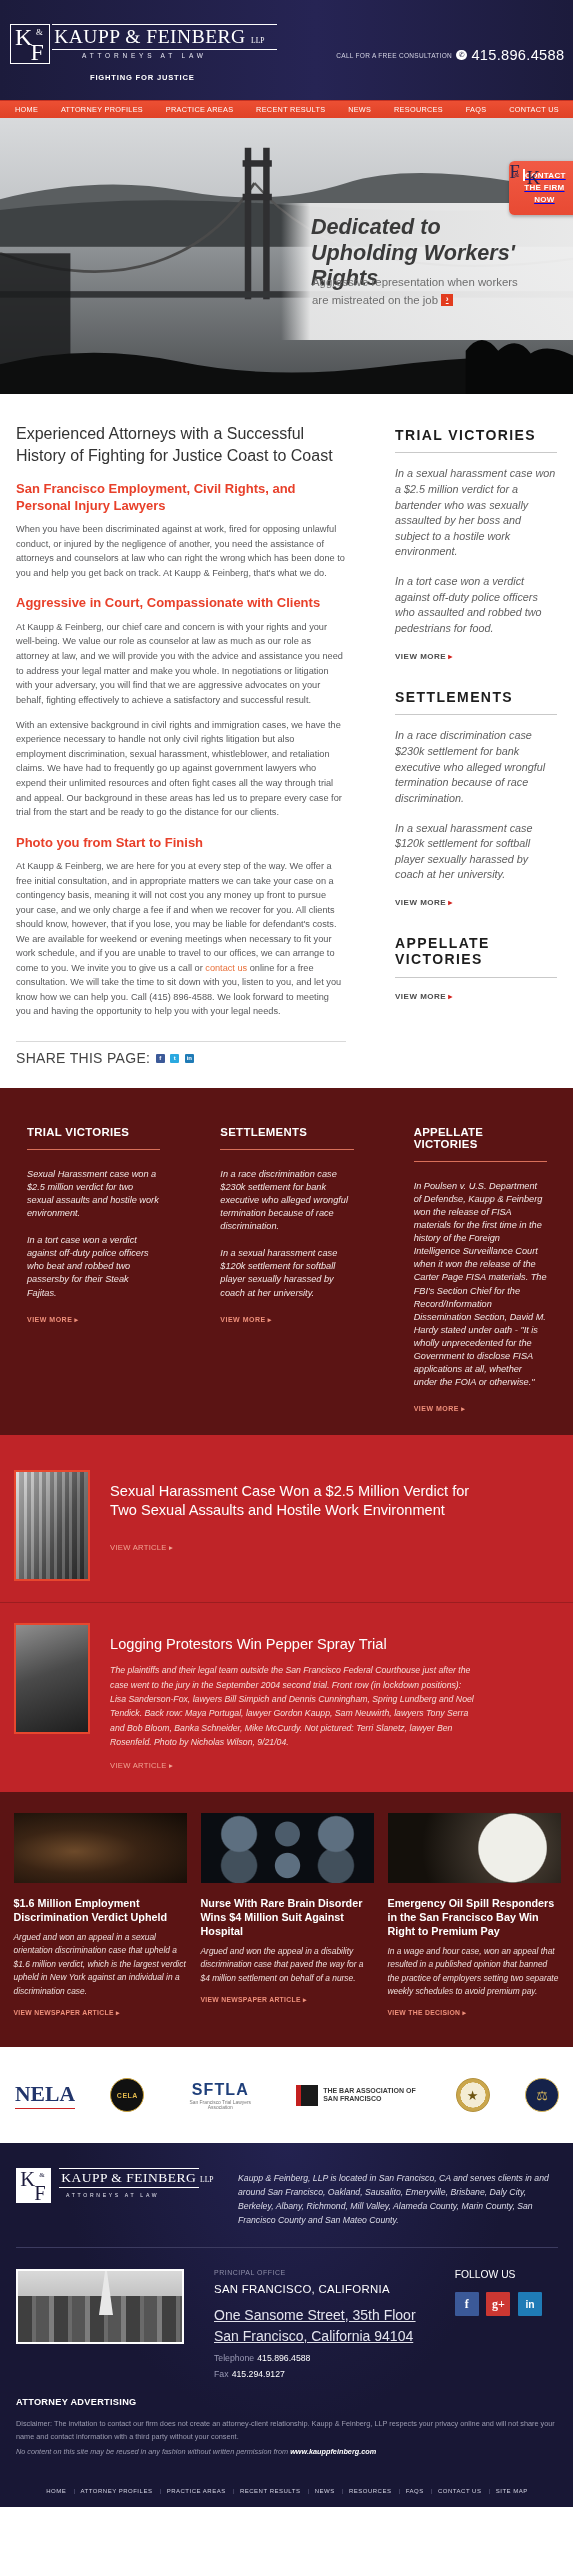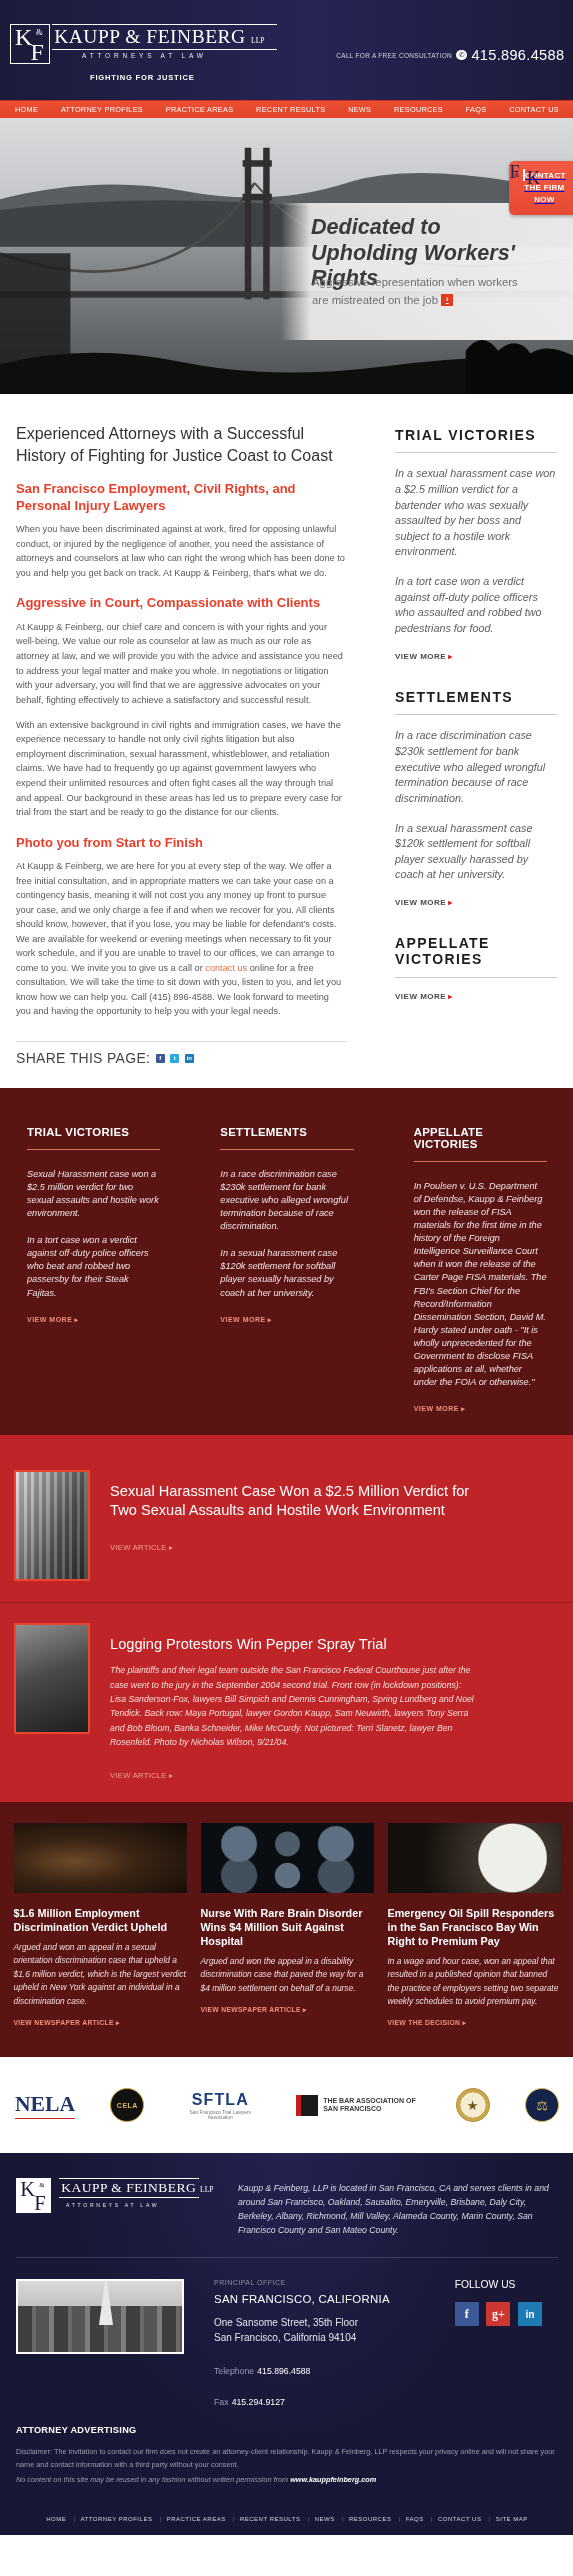--- a/index.html
+++ b/index.html
@@ -79,21 +79,21 @@
   
   .featured { background:#bf2428; }
   .feat-row { display:flex; gap:20.6px; padding:35px 13.5px 21.6px; }
   .feat-row + .feat-row { border-top:0.5px solid rgba(0,0,0,.18); padding-top:19.5px; }
   .feat-img { width:76px; height:111px; flex:0 0 auto; border:2.2px solid #e8472e; }
   .img-courtroom { background:linear-gradient(115deg,#d8d8d8 0%,#9d9d9d 30%,#5d5d5d 60%,#2c2c2c 100%),
                    repeating-linear-gradient(90deg, rgba(255,255,255,.15) 0 3.2px, rgba(0,0,0,.2) 3.2px 7.6px); background-blend-mode:overlay; }
   .feat-img.tall2 { height:111px; background:linear-gradient(160deg,#8f8f8f 0%,#4a4a4a 45%,#1e1e1e 100%); }
   .feat-body { padding-top:12px; max-width:379px; }
   .feat-body h2 { color:#fff; font-size:14.6px; font-weight:400; line-height:1.3; margin-bottom:9.7px; }
-  .feat-caption { color:#f6dcd6; font-style:italic; font-size:8.7px; line-height:1.65; margin-bottom:14px; max-width:368px; }
+  .feat-caption { color:#f6dcd6; font-style:italic; font-size:8.7px; line-height:1.65; margin-bottom:4px; max-width:368px; }
   .feat-link { color:#f0a493; font-size:7.6px; letter-spacing:0.3px; text-decoration:none; display:inline-block; margin-top:14px; }
   .feat-body .feat-link.after-cap { margin-top:7.6px; }
 
   
   .cards { background:#5b1414; padding:21.6px 13.5px 30px; display:grid; grid-template-columns:repeat(3,1fr); gap:14px; }
   .card-img { width:100%; height:70px; }
   .img-gavel { background:radial-gradient(ellipse at 35% 55%, #6d4a2a 0%, #3a2414 40%, #120b06 100%); }
   .img-brain { background:#0a0d12; background-image:radial-gradient(circle at 22% 30%, #5d6f80 0 12%, transparent 13%),
                radial-gradient(circle at 50% 30%, #4c5c6b 0 12%, transparent 13%),
                radial-gradient(circle at 78% 30%, #5d6f80 0 12%, transparent 13%),
@@ -134,22 +134,22 @@
   .f-div { border:none; border-top:0.5px solid #3c3b60; margin:18.4px 0 21.6px; }
   .f-mid { display:flex; gap:30px; }
   .f-city-img { width:168px; height:75px; flex:0 0 auto; border:2.2px solid #fdfdfd; background:
       linear-gradient(180deg,#d9d9d9 0%,#bcbcbc 45%,#8f8f8f 46%,#6f6f6f 100%); position:relative; overflow:hidden; }
   .f-city-img::before { content:""; position:absolute; left:0; right:0; bottom:0; height:46px;
       background:repeating-linear-gradient(90deg,#3f3f3f 0 14px,#6a6a6a 14px 18.4px,#555 18.4px 31px,#7d7d7d 31px 36px); }
   .f-city-img::after { content:""; position:absolute; left:81px; bottom:27px; width:0; height:0;
       border-left:7.6px solid transparent; border-right:7.6px solid transparent; border-bottom:51px solid #e8e8e8; }
   .f-office .lbl { color:#8e8ea8; font-size:7px; letter-spacing:0.5px; margin-bottom:6.5px; }
   .f-office .city { color:#fff; font-size:11.4px; letter-spacing:0.3px; margin-bottom:9.7px; }
-  .f-office .addr { color:#e4e4ee; font-size:10px; line-height:1.5; }
-  .f-office .tel { margin-top:21px; font-size:8.7px; color:#fff; }
+  .f-office .addr { color:#e4e4ee; font-size:14px; line-height:1.5;text-decoration:underline; }
+  .f-office .tel { margin-top:6px; font-size:8.7px; color:#fff; }
   .f-office .tel .lab { color:#9a9ab5; padding-right:3.2px; }
   .f-follow { margin-left:auto; padding-right:16px; }
   .f-follow .fl { font-size:10.3px; color:#fff; margin-bottom:12px; }
   .f-socials { display:flex; gap:7.6px; }
   .f-sq { width:24px; height:24px; display:flex; align-items:center; justify-content:center; color:#fff;
           font-size:12px; font-weight:bold; text-decoration:none; border-radius:1.1px; }
   .f-fb { background:#3b5998; font-family:"Liberation Serif", serif; }
   .f-gp { background:#cc3732; font-family:"Liberation Serif", serif; }
   .f-li { background:#1f7bb6; font-size:10.3px; }
   .f-adv { font-size:9.2px; font-weight:bold; letter-spacing:0.3px; margin-top:18.4px; }

